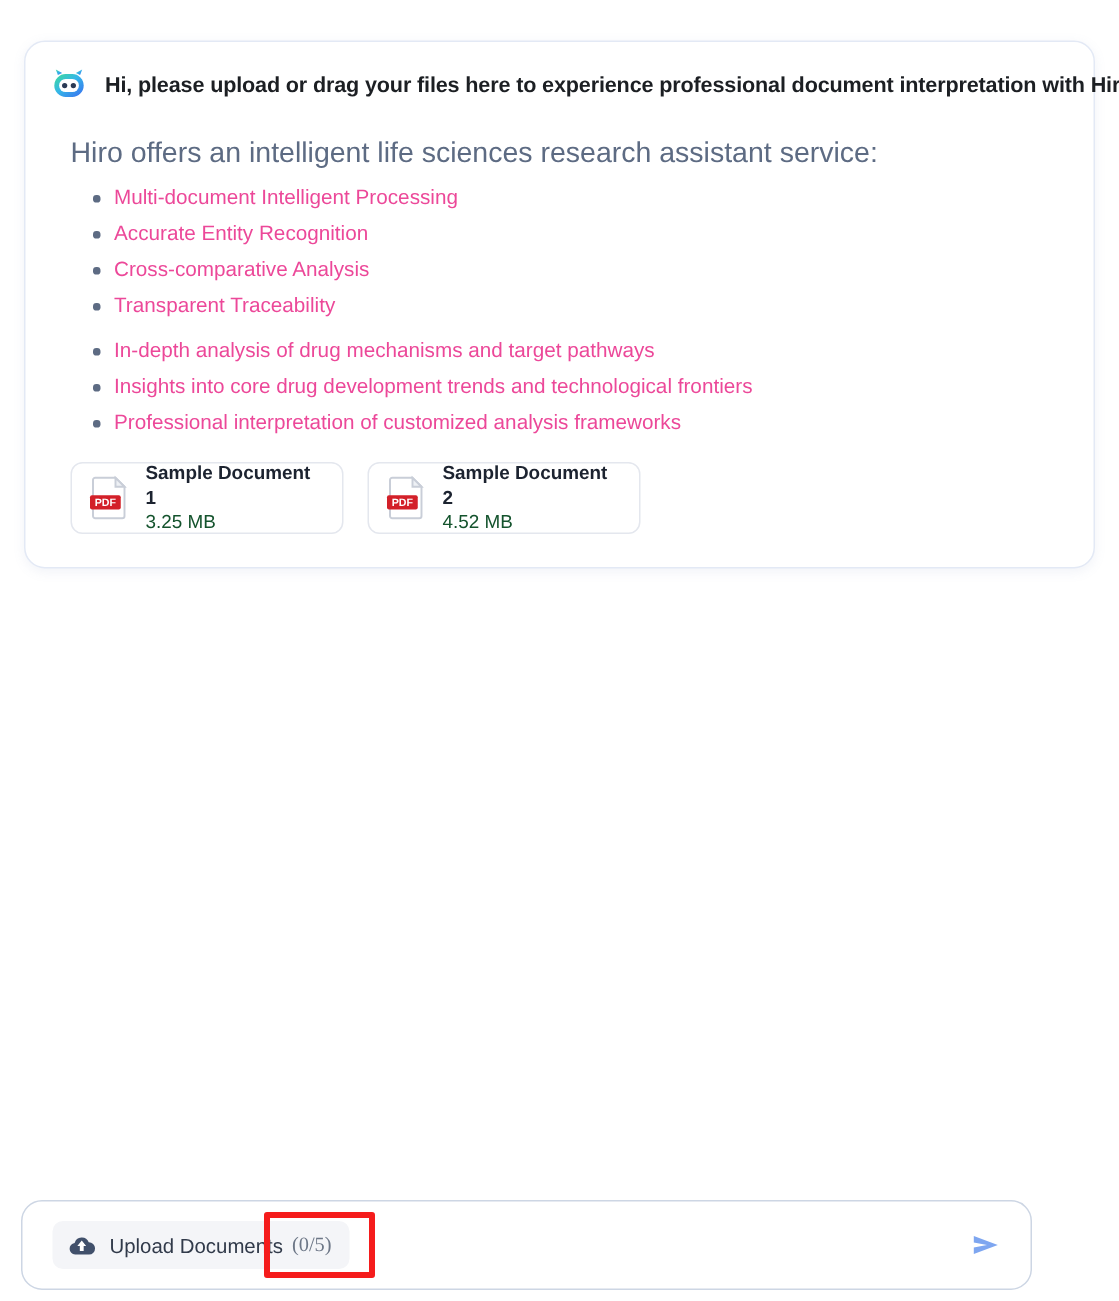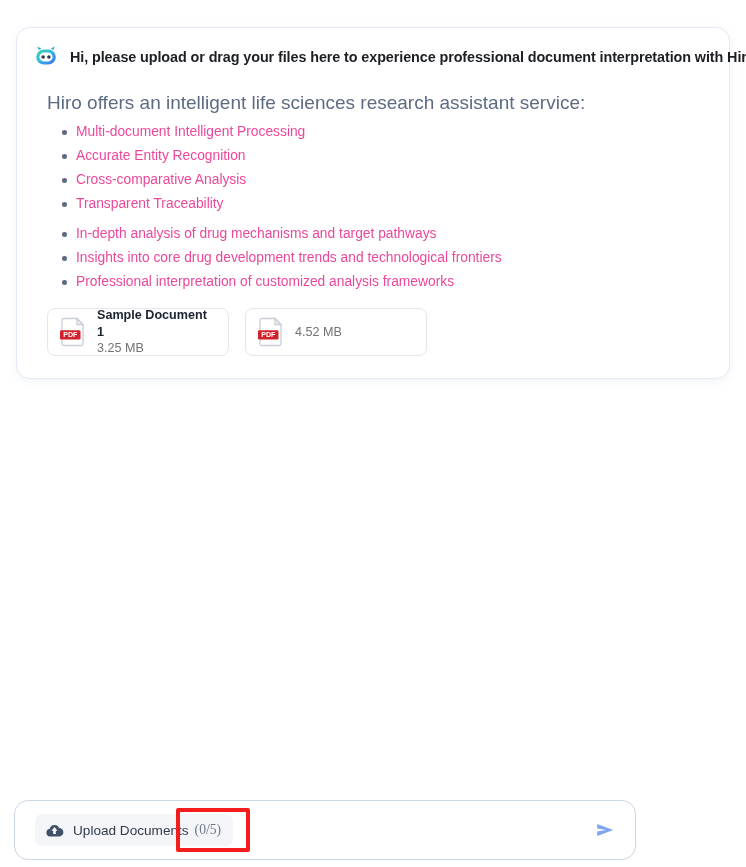--- a/index.html
+++ b/index.html
@@ -97,28 +97,28 @@
     height: 48px;
     padding: 0 11px;
     border: 1px solid #e4e7ee;
     border-radius: 8px;
     background: #ffffff;
     cursor: pointer;
   }
   .pdf-icon { width: 28px; height: 30px; flex: 0 0 28px; display:block; }
   .doc-meta { display:flex; flex-direction: column; justify-content:center; line-height: 1.32; }
   .doc-name { font-size: 12.6px; font-weight: bold; color: #1c2330; }
-  .doc-size { font-size: 12.6px; color: #737373; }
+  .doc-size { font-size: 12.6px; color: #14532d; }
 
   
   .composer {
     position: absolute;
     left: 14px;
     top: 800px;
-    width: 622px;
+    width: 674px;
     height: 60px;
     border: 1px solid #cdd6e4;
     border-radius: 14px;
     background: #ffffff;
     display: flex;
     align-items: center;
     padding: 0 16px 0 20px;
   }
 
   .upload-chip {
@@ -221,20 +221,21 @@
       <div class="doc-card">
         <span>
           <svg class="pdf-icon" viewBox="0 0 28 30" xmlns="http://www.w3.org/2000/svg">
             <path d="M4.5 1.5 H18 L24 7.5 V27 a1.5 1.5 0 0 1 -1.5 1.5 H4.5 A1.5 1.5 0 0 1 3 27 V3 A1.5 1.5 0 0 1 4.5 1.5 Z" fill="#ffffff" stroke="#c9ced8" stroke-width="1.3"></path>
             <path d="M18 1.5 V7.5 H24 Z" fill="#eef1f5" stroke="#c9ced8" stroke-width="1.3"></path>
             <rect x="1" y="13.2" width="20.5" height="9.4" rx="1.3" fill="#d32029"></rect>
             <text x="11.25" y="20.2" font-family="Liberation Sans, sans-serif" font-size="7.1" font-weight="bold" fill="#ffffff" text-anchor="middle">PDF</text>
           </svg>
         </span>
         <span class="doc-meta">
+          <span class="doc-name">Sample Document 2</span>
           <span class="doc-size">4.52 MB</span>
         </span>
       </div>
 
     </div>
   </div>
 
   <div class="composer">
 
     <div class="upload-chip">

